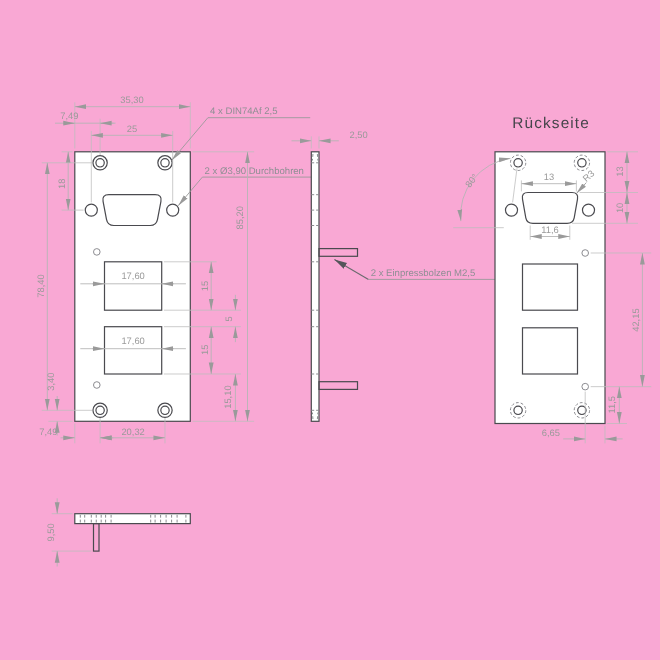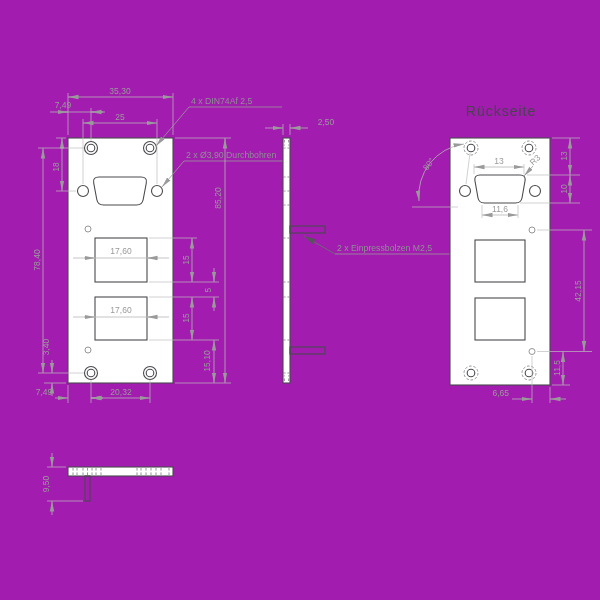--- a/index.html
+++ b/index.html
@@ -1,16 +1,16 @@
 <!DOCTYPE html>
 <html><head>
 <meta charset="utf-8">
 <style>
   html,body{margin:0;padding:0;background:#ffffff;}
-  .canvas{position:relative;width:600px;height:600px;background:#a21caf;overflow:hidden;
+  .canvas{position:relative;width:600px;height:600px;background:#f9a8d4;overflow:hidden;
           font-family:"Liberation Sans", sans-serif;}
   svg{display:block;}
   .edge{fill:none;stroke:#4a4a4f;stroke-width:1.1;}
   .edgef{fill:#ffffff;stroke:#4a4a4f;stroke-width:1.1;}
   .thin{fill:none;stroke:#8a8a8f;stroke-width:0.9;}
   .hid{fill:none;stroke:#8a8a8f;stroke-width:0.9;stroke-dasharray:2.6 1.8;}
   .dim{fill:none;stroke:#b5b5b5;stroke-width:0.8;}
   .ext{fill:none;stroke:#bdbdbd;stroke-width:0.7;}
   .ldr{fill:none;stroke:#9a9a9a;stroke-width:0.8;}
   .ldrd{fill:none;stroke:#6a6a6e;stroke-width:1;}

